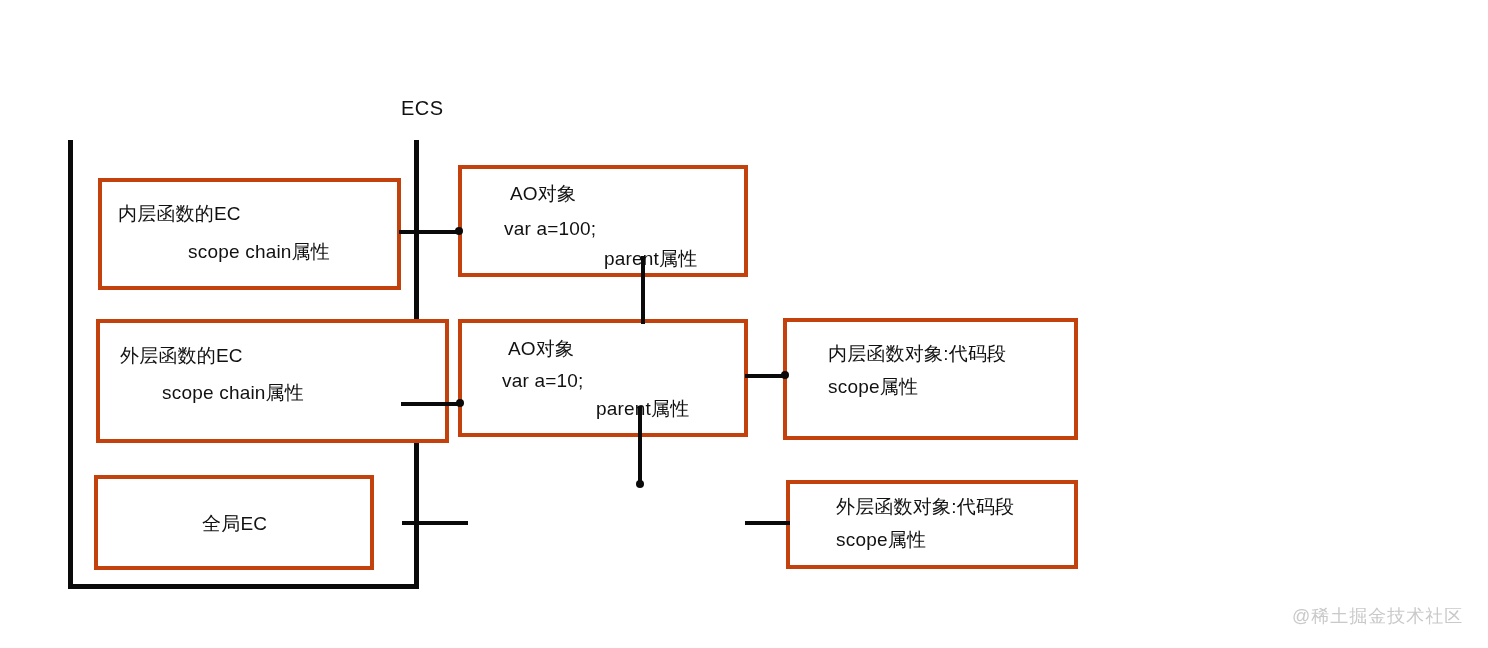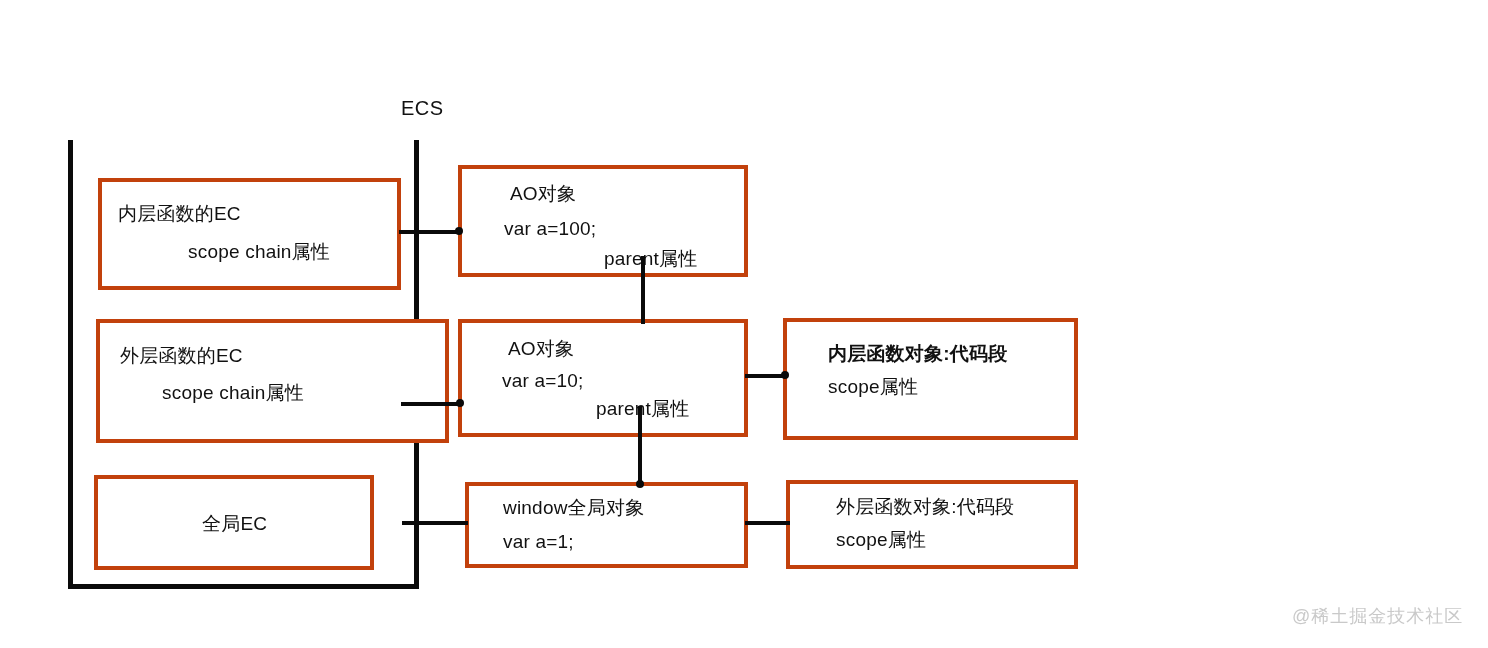--- a/index.html
+++ b/index.html
@@ -100,27 +100,23 @@
     <div class="box-text" style="left:42px; top:50px;">var a=100;</div>
     <div class="box-text" style="left:142px; top:80px;">parent属性</div>
   </div>
 
   <div class="box" style="left:458px; top:319px; width:290px; height:118px;">
     <div class="box-text" style="left:46px; top:16px;">AO对象</div>
     <div class="box-text" style="left:40px; top:48px;">var a=10;</div>
     <div class="box-text" style="left:134px; top:76px;">parent属性</div>
   </div>
 
-  <div class="box" style="left:465px; top:482px; width:283px; height:86px;">
-    <div class="box-text" style="left:34px; top:12px;">window全局对象</div>
-    <div class="box-text" style="left:34px; top:46px;">var a=1;</div>
-  </div>
 
   <div class="box" style="left:783px; top:318px; width:295px; height:122px;">
-    <div class="box-text" style="left:41px; top:22px;font-weight:bold;">内层函数对象:代码段</div>
+    <div class="box-text" style="left:41px; top:22px;">内层函数对象:代码段</div>
     <div class="box-text" style="left:41px; top:55px;">scope属性</div>
   </div>
 
   <div class="box" style="left:786px; top:480px; width:292px; height:89px;">
     <div class="box-text" style="left:46px; top:13px;">外层函数对象:代码段</div>
     <div class="box-text" style="left:46px; top:46px;">scope属性</div>
   </div>
 
   <div class="conn conn-h" style="left:399px; top:230px; width:62px;"></div>
   <div class="dot" style="left:455px; top:227px;"></div>

